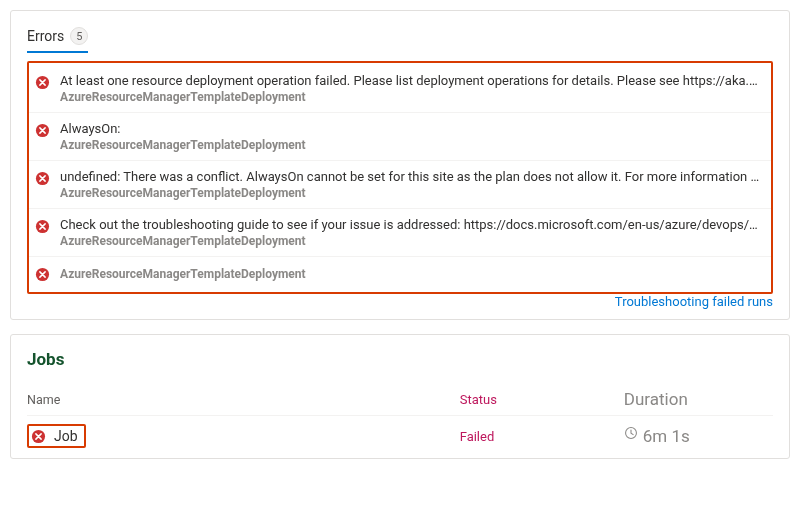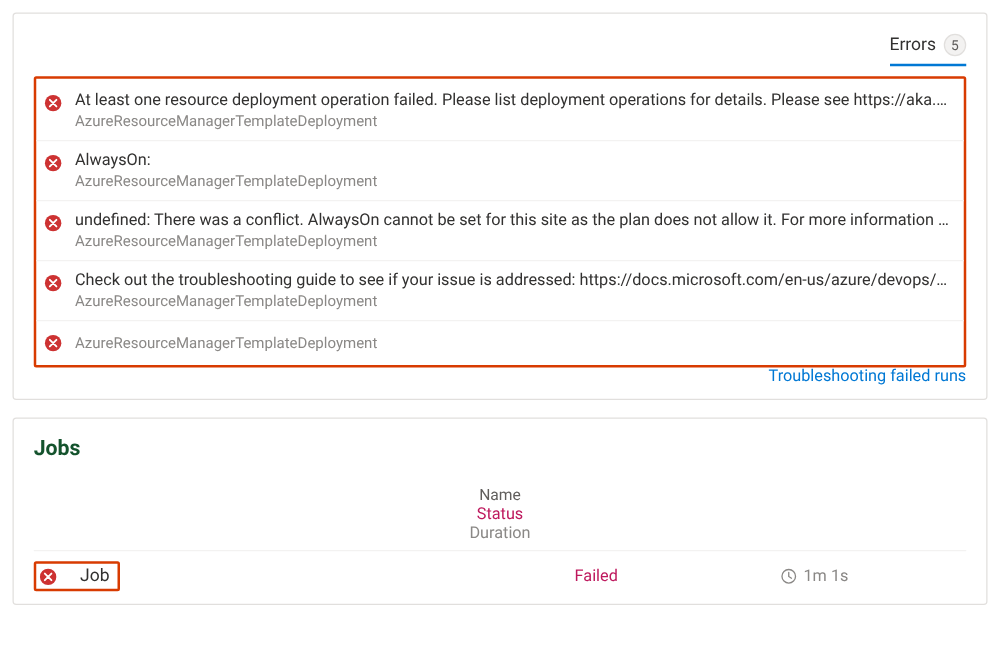--- a/index.html
+++ b/index.html
@@ -17,21 +17,20 @@
     border-radius: 3px;
     padding: 14px 16px 10px 16px;
     margin-bottom: 14px;
     position: relative;
   }
   .tabset {
     display: flex;
     align-items: center;
     gap: 8px;
     margin-bottom: 8px;
-    justify-content: flex-end;
   }
   .tab {
     display: flex;
     align-items: center;
     gap: 6px;
     padding: 2px 0 6px 0;
     cursor: pointer;
   }
   .tab.active {
     border-bottom: 2px solid #0078d4;
@@ -78,20 +77,21 @@
     color: #323130;
     font-size: 13px;
     white-space: nowrap;
     overflow: hidden;
     text-overflow: ellipsis;
   }
   .err-src {
     color: #8a8886;
     font-size: 12px;
     margin-top: 2px;
+    font-weight: bold;
   }
   .troubleshoot {
     text-align: right;
   }
   .troubleshoot a {
     color: #0078d4;
     text-decoration: none;
     font-size: 13px;
     cursor: pointer;
   }
@@ -103,33 +103,32 @@
   }
   .jobs-head, .jobs-row {
     display: flex;
     align-items: center;
     width: 100%;
   }
   .jobs-head {
     color: #605e5c;
     font-size: 12.5px;
     padding: 6px 0;
-    flex-direction: column;
   }
   .jobs-row {
     border-top: 1px solid #f3f2f1;
     padding: 8px 0 0 0;
   }
   .col-name { flex: 0 0 58%; display: flex; align-items: center; gap: 8px;}
   .col-status { flex: 0 0 22%; color: #be185d; font-size: 13px;}
-  .col-duration { flex: 0 0 20%; color: #8a8886; font-size: 13px; display: flex; align-items: center; gap: 5px;}
+  .col-duration { flex: 0 0 20%; color: #8a8886; font-size: 17px; display: flex; gap: 5px;}
   .job-name-box {
     display: inline-flex;
     align-items: center;
-    gap: 18px;
+    gap: 8px;
     padding: 2px 6px 2px 2px;
     border: 2px solid #d83b01;
     border-radius: 2px;
   }
   .job-name-text {
     font-size: 14px;
     color: #323130;
   }
   svg { display: block; }
 </style>
@@ -242,16 +241,16 @@
       </span>
     </div>
     <div class="col-status">Failed</div>
     <div class="col-duration">
       <span>
         <svg width="14" height="14" viewBox="0 0 16 16">
             <circle cx="8" cy="8" r="6.2" fill="none" stroke="#8a8886" stroke-width="1.2"></circle>
             <path d="M8 4.5 V8.2 L10.5 9.8" fill="none" stroke="#8a8886" stroke-width="1.2" stroke-linecap="round"></path>
           </svg>
       </span>
-      <span>1m 1s</span>
+      <span>6m 1s</span>
     </div>
   </div>
 </div>
 
 </body></html>

